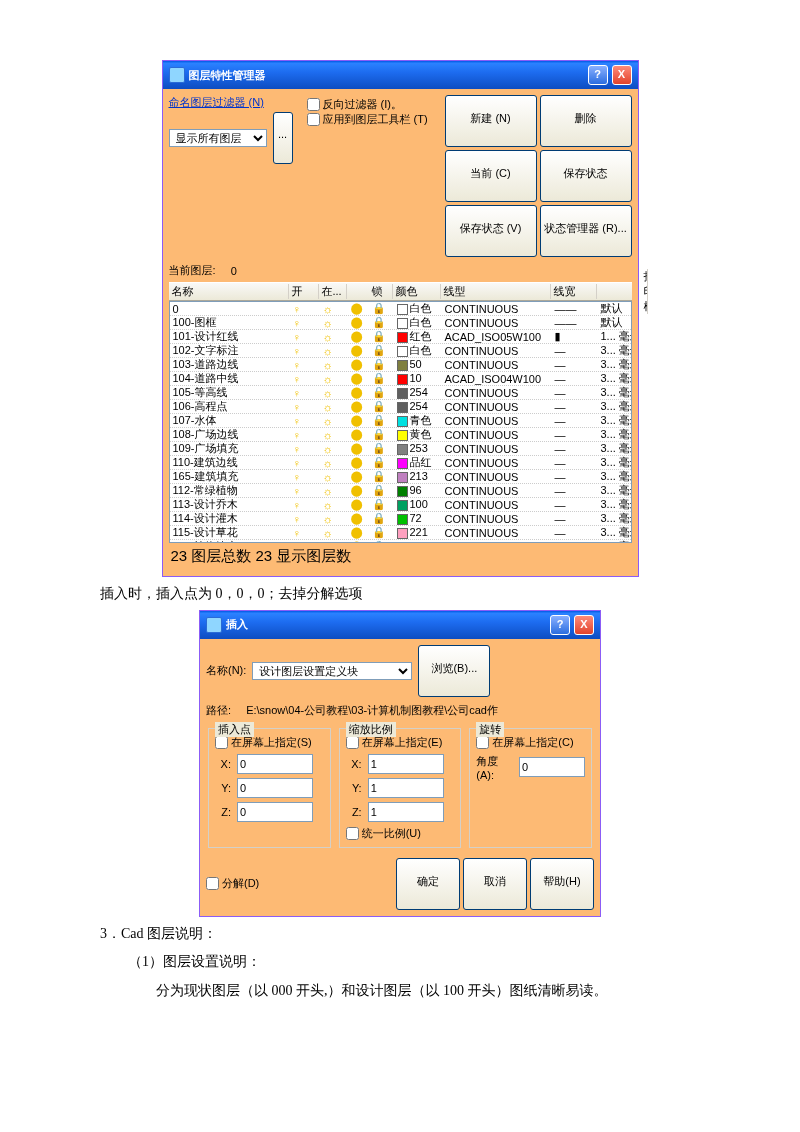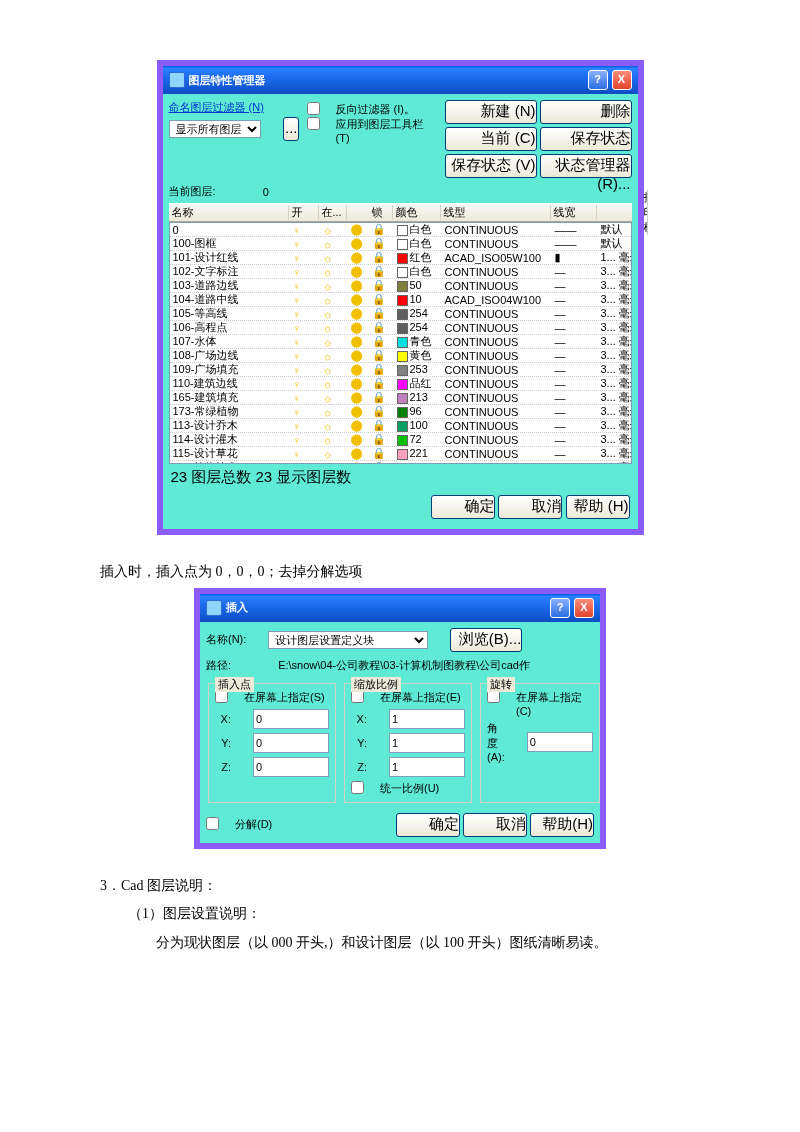--- a/index.html
+++ b/index.html
@@ -1,28 +1,28 @@
 <!DOCTYPE html>
 <html><head>
 <meta charset="utf-8">
 <style>
 body{margin:0;padding:60px 0 0 0;font-family:SimSun,"Songti SC",serif;font-size:14px;color:#000;background:#fff;width:800px}
-.win{background:#5eead4;border:6px solid #8b5cf6;font-family:Tahoma,SimSun,sans-serif;font-size:11px;margin:0 auto 24px;position:relative}
+.win{background:#fdba74;border:1px solid #8b5cf6;font-family:Tahoma,SimSun,sans-serif;font-size:11px;margin:0 auto 4px;position:relative}
 .tbar{background:linear-gradient(to bottom,#0058e6 0%,#2b82ff 8%,#1d6cf0 40%,#0d4dc1 100%);height:22px;color:#fff;font-weight:bold;padding:3px 6px;display:flex;align-items:center;gap:4px}
 .tbar .ico{display:inline-block;width:14px;height:14px;background:#8fd6ff;border:1px solid #2a6bd6;border-radius:2px}
 .tbar .sp{flex:1}
 .wbtn{width:18px;height:18px;border:1px solid #fff;border-radius:3px;text-align:center;line-height:16px;font-weight:bold;font-size:11px}
 .help{background:linear-gradient(#8ab0ff,#2b6de0);color:#fff}
 .close{background:linear-gradient(#ff8b7a,#e1432c);color:#fff}
 .inner{padding:6px}
 .link{color:#0033cc;text-decoration:underline}
-.row{display:flex;align-items:center;gap:22px}
+.row{display:flex;align-items:center;gap:6px}
 select,input[type=text]{font-size:11px;border:1px solid #7f9db9;background:#fff;height:18px;padding:0 2px;font-family:inherit}
-.btn{background:linear-gradient(#fff,#ece9d8);border:1px solid #003c74;border-radius:3px;padding:1px 0;font-size:15px;height:20px;text-align:right;cursor:default}
-.cb{display:flex;align-items:flex-start;gap:16px}
+.btn{background:linear-gradient(#fff,#ece9d8);border:1px solid #003c74;border-radius:3px;padding:15px 0;font-size:11px;height:20px;text-align:center;cursor:default}
+.cb{display:flex;align-items:center;gap:3px}
 .cb input{margin:0}
 .hdr{background:linear-gradient(#f9f9f7,#ece9d8);border-top:1px solid #fff;border-bottom:1px solid #aca899;display:grid;grid-template-columns:120px 30px 28px 22px 24px 48px 110px 46px 44px 1fr;font-size:11px;height:17px;align-items:center}
 .hdr>div{border-right:1px solid #d4d0c8;padding:0 3px;overflow:hidden}
 .tbl{background:#fff;border:1px solid #7f9db9;height:240px;overflow:auto;font-size:11px}
 .tr{display:grid;grid-template-columns:120px 30px 28px 22px 24px 48px 110px 46px 44px 1fr;height:13px;align-items:center;border-bottom:1px dotted #ccc}
 .tr>div{padding:0 3px;overflow:hidden;white-space:nowrap}
 .sw{display:inline-block;width:9px;height:9px;border:1px solid #666;vertical-align:middle;margin-right:2px}
 .bulb{color:#f0c000}
 .sun{color:#f0c000}
 .lock{color:#d6a642}
@@ -222,21 +222,21 @@
           <div class="bulb">♀</div>
           <div class="sun">☼</div>
           <div class="sun">⬤</div>
           <div class="lock">🔒</div>
           <div><span class="sw" style="background:#c080c0"></span>213</div>
           <div>CONTINUOUS</div>
           <div>—</div>
           <div>3... 毫米</div>
         </div>
         <div class="tr">
-          <div>173-常绿植物</div>
+          <div>112-常绿植物</div>
           <div class="bulb">♀</div>
           <div class="sun">☼</div>
           <div class="sun">⬤</div>
           <div class="lock">🔒</div>
           <div><span class="sw" style="background:#008000"></span>96</div>
           <div>CONTINUOUS</div>
           <div>—</div>
           <div>3... 毫米</div>
         </div>
         <div class="tr">
@@ -278,25 +278,20 @@
           <div class="sun">☼</div>
           <div class="sun">⬤</div>
           <div class="lock">🔒</div>
           <div><span class="sw" style="background:#00a040"></span>104</div>
           <div>CONTINUOUS</div>
           <div>—</div>
           <div>3... 毫米</div>
         </div>
       </div>
   <div style="padding:4px 2px;font-size:15px">23 图层总数      23 显示图层数</div>
-  <div style="text-align:right;padding:4px 2px">
-   <span class="btn" style="width:62px;display:inline-block">确定</span>
-   <span class="btn" style="width:62px;display:inline-block">取消</span>
-   <span class="btn" style="width:62px;display:inline-block">帮助 (H)</span>
-  </div>
  </div>
 </div>
 
 <div class="doc">
     <p>插入时，插入点为 0，0，0；去掉分解选项</p>
   </div>
 
 <div class="win" style="width:400px">
  <div class="tbar">
   <span class="ico"></span>

